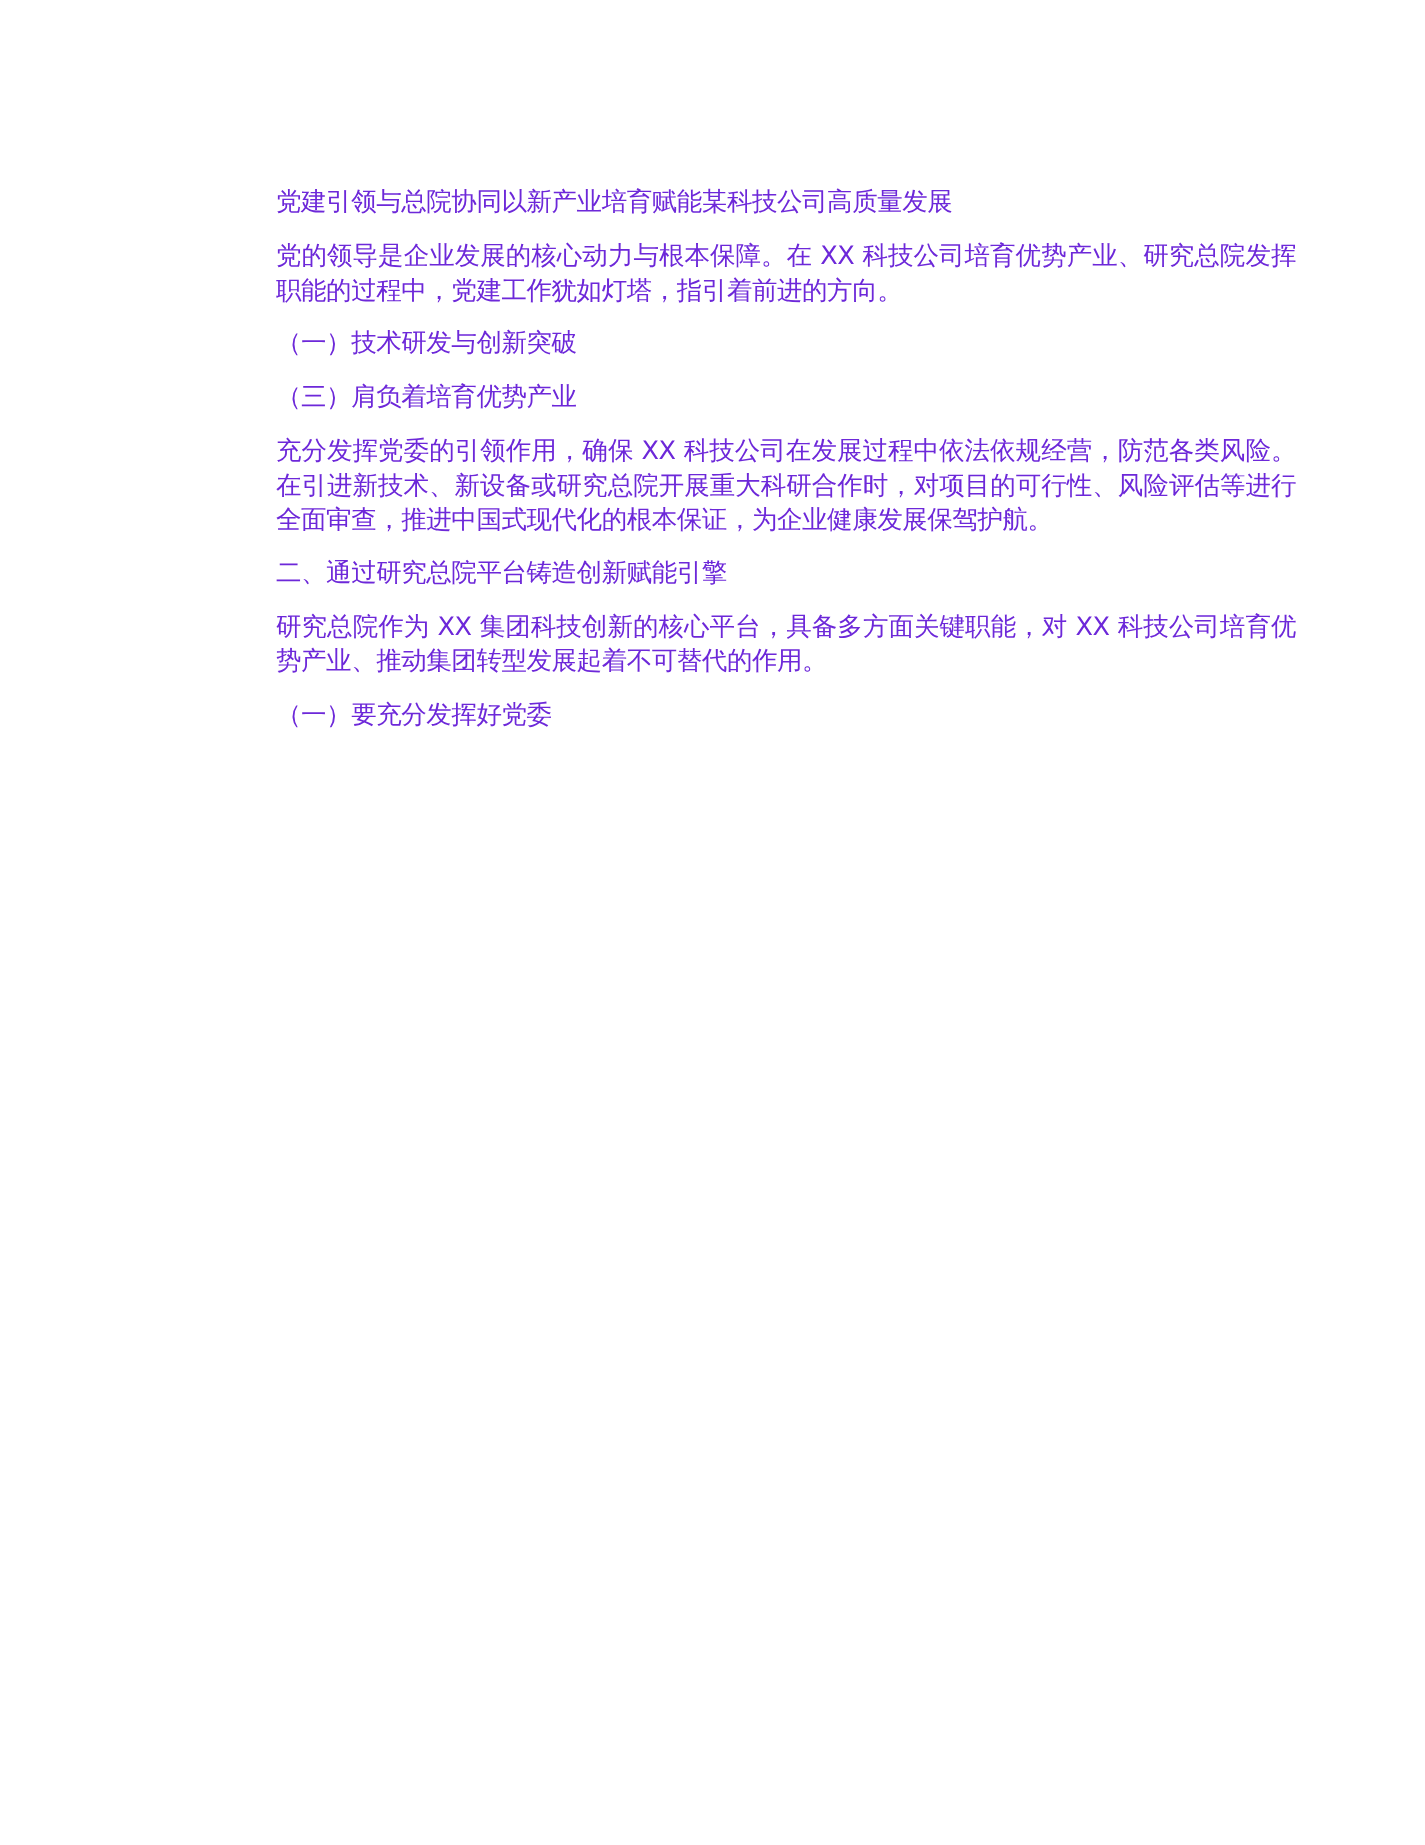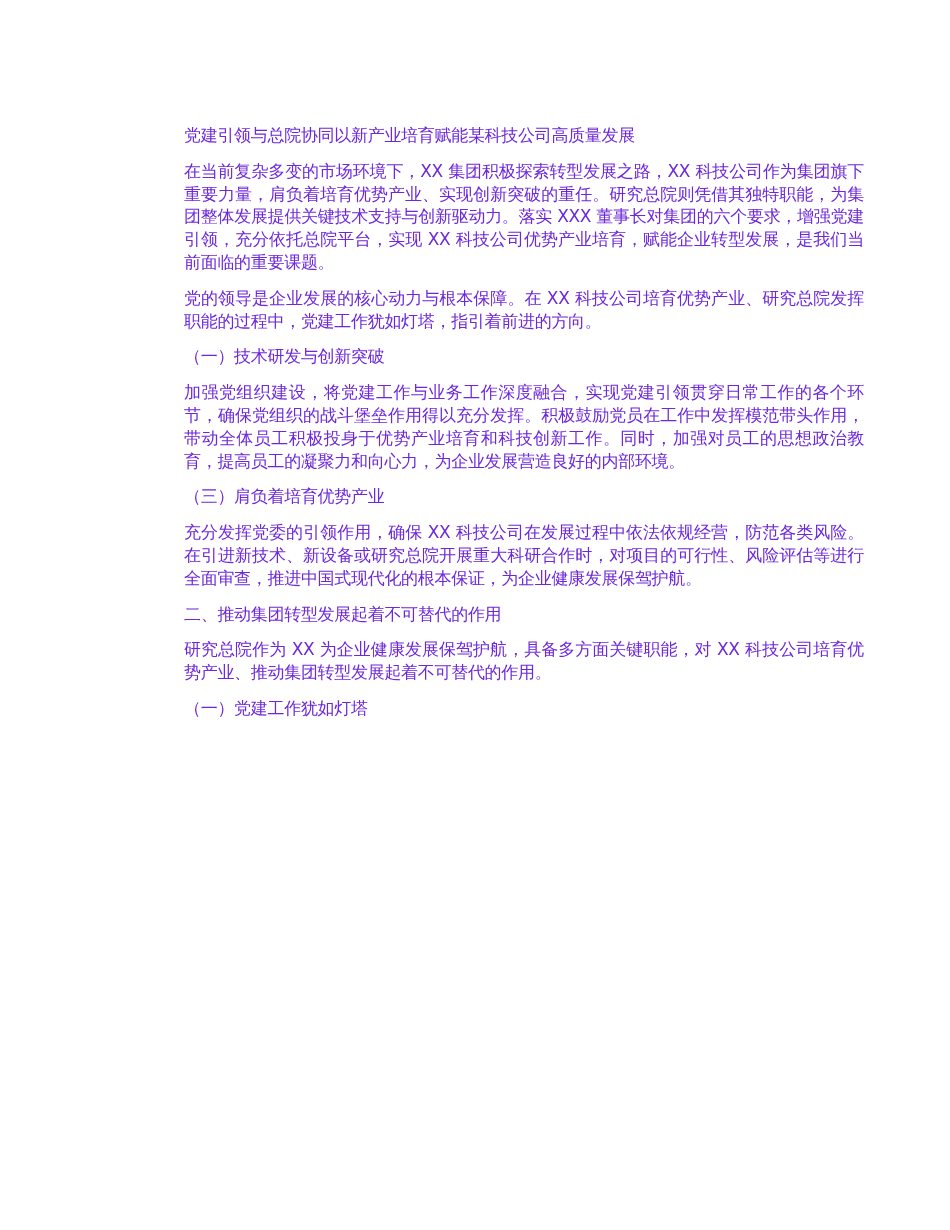--- a/index.html
+++ b/index.html
@@ -10,22 +10,20 @@
     line-height: 22.8px; letter-spacing: -0.3px; margin-left: 44px;
   }
   .p { margin: 0 0 13px 0; text-align: justify; }
   .h { margin: 0 0 13px 0; }
 </style>
 </head>
 <body>
 
 <div class="page">
   <div class="h">党建引领与总院协同以新产业培育赋能某科技公司高质量发展</div>
-  <div class="p">在当前复杂多变的市场环境下，XX 集团积极探索转型发展之路，XX 科技公司作为集团旗下重要力量，肩负着培育优势产业、实现创新突破的重任。研究总院则凭借其独特职能，为集团整体发展提供关键技术支持与创新驱动力。落实 XXX 董事长对集团的六个要求，增强党建引领，充分依托总院平台，实现 XX 科技公司优势产业培育，赋能企业转型发展，是我们当前面临的重要课题。</div>
   <div class="p">党的领导是企业发展的核心动力与根本保障。在 XX 科技公司培育优势产业、研究总院发挥职能的过程中，党建工作犹如灯塔，指引着前进的方向。</div>
   <div class="h">（一）技术研发与创新突破</div>
-  <div class="p">加强党组织建设，将党建工作与业务工作深度融合，实现党建引领贯穿日常工作的各个环节，确保党组织的战斗堡垒作用得以充分发挥。积极鼓励党员在工作中发挥模范带头作用，带动全体员工积极投身于优势产业培育和科技创新工作。同时，加强对员工的思想政治教育，提高员工的凝聚力和向心力，为企业发展营造良好的内部环境。</div>
   <div class="h">（三）肩负着培育优势产业</div>
   <div class="p">充分发挥党委的引领作用，确保 XX 科技公司在发展过程中依法依规经营，防范各类风险。在引进新技术、新设备或研究总院开展重大科研合作时，对项目的可行性、风险评估等进行全面审查，推进中国式现代化的根本保证，为企业健康发展保驾护航。</div>
-  <div class="h">二、推动集团转型发展起着不可替代的作用</div>
-  <div class="p">研究总院作为 XX 为企业健康发展保驾护航，具备多方面关键职能，对 XX 科技公司培育优势产业、推动集团转型发展起着不可替代的作用。</div>
-  <div class="h">（一）党建工作犹如灯塔</div>
+  <div class="h">二、通过研究总院平台铸造创新赋能引擎</div>
+  <div class="p">研究总院作为 XX 集团科技创新的核心平台，具备多方面关键职能，对 XX 科技公司培育优势产业、推动集团转型发展起着不可替代的作用。</div>
+  <div class="h">（一）要充分发挥好党委</div>
 </div>
 
 </body></html>

